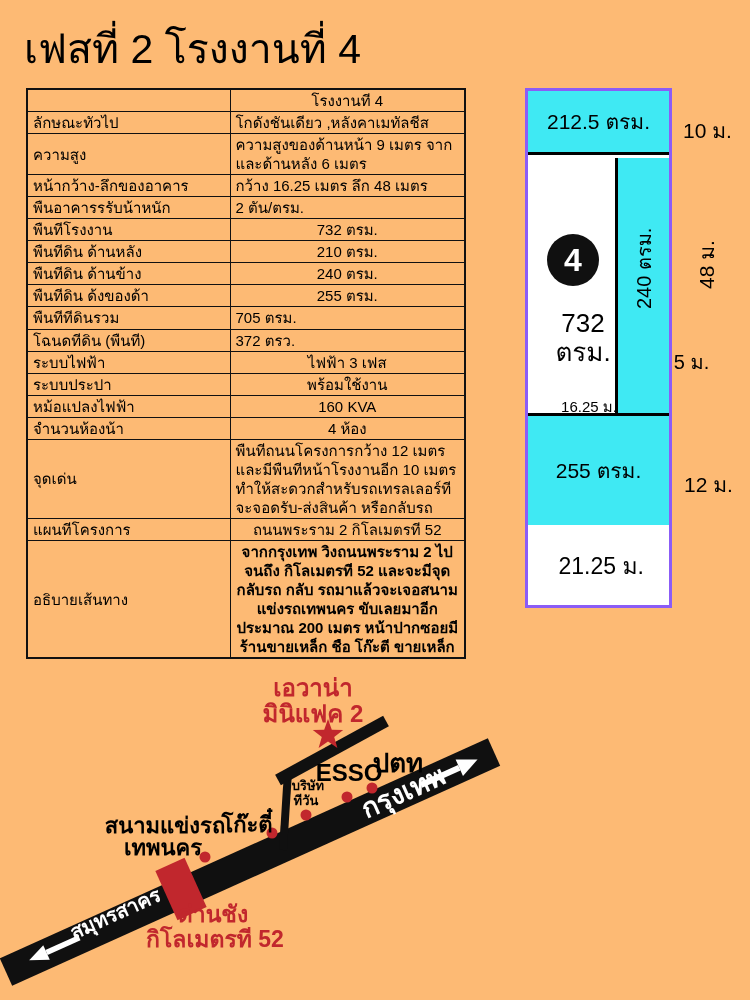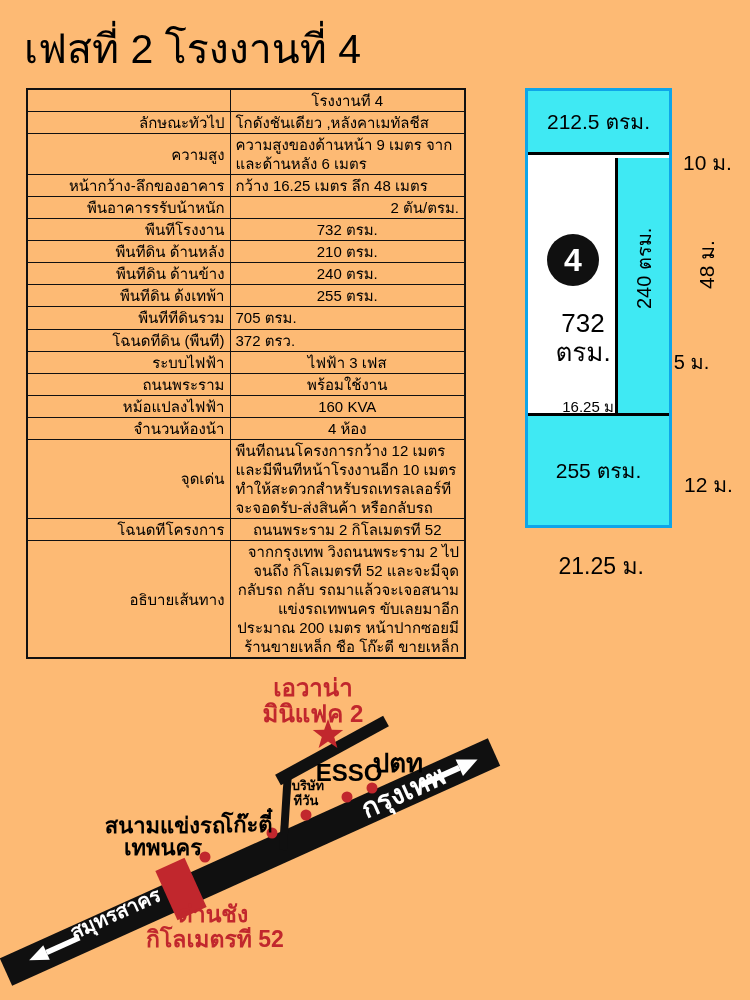--- a/index.html
+++ b/index.html
@@ -4,45 +4,45 @@
 <style>
   html,body{margin:0;padding:0;background:#fff;}
   .page{position:relative;width:750px;height:1000px;background:#fdba74;overflow:hidden;
         font-family:"Liberation Sans","DejaVu Sans",sans-serif;color:#000;}
   .title{position:absolute;left:24px;top:16px;font-size:41px;font-weight:400;white-space:nowrap;}
 
   
   table.spec{position:absolute;left:26px;top:88px;width:440px;border-collapse:collapse;
              table-layout:fixed;border:2px solid #111;}
   table.spec td{border:1.5px solid #111;font-size:15px;line-height:1.27;padding:1px 5px;vertical-align:middle;}
-  td.lbl{text-align:right;}
+  td.lbl{text-align:left;}
   td.val{text-align:left;}
   td.center{text-align:center;}
 
   
-  .diagram{position:absolute;left:525px;top:88px;width:147px;height:440px;
-           border:3px solid #0ea5e9;box-sizing:border-box;background:#fff;}
+  .diagram{position:absolute;left:525px;top:88px;width:147px;height:520px;
+           border:3px solid #8b5cf6;box-sizing:border-box;background:#fff;}
   .d-abs{position:absolute;box-sizing:border-box;}
   .d-top{left:0;top:0;width:141px;height:64px;border-bottom:3px solid #000;
          display:flex;align-items:center;justify-content:center;font-size:21px;}
   .d-midleft{left:0;top:67px;width:90px;height:255px;background:#fff;border-right:3px solid #000;}
   .d-midright{left:90px;top:67px;width:51px;height:255px;}
   .d-bottom{left:0;top:322px;width:141px;height:112px;border-top:3px solid #000;
             display:flex;align-items:center;justify-content:center;font-size:21px;}
   .cyan{background:#3fe9f3;}
   .d-circle{left:19px;top:143px;width:52px;height:52px;border-radius:50%;background:#101010;
             color:#fff;display:flex;align-items:center;justify-content:center;
             font-size:32px;font-weight:700;}
   .d-732{left:0;top:218px;width:90px;text-align:center;font-size:26px;line-height:1.12;padding-left:20px;}
-  .d-1625{left:0;top:304px;width:90px;text-align:right;font-size:15px;}
+  .d-1625{left:16px;top:304px;width:90px;text-align:center;font-size:15px;}
   .d-240{left:90px;top:75px;width:51px;height:205px;display:flex;align-items:center;justify-content:center;
          writing-mode:vertical-rl;transform:rotate(180deg);font-size:20px;white-space:nowrap;}
   .d-5m{left:90px;top:255px;width:51px;text-align:center;font-size:20px;margin-left:48px;}
   .dim{position:absolute;font-size:21px;white-space:nowrap;}
-  .dim-10{left:683px;top:114px;margin-top:32px;}
+  .dim-10{left:683px;top:114px;}
   .dim-48{left:676px;top:248px;width:60px;text-align:center;transform:rotate(-90deg);}
   .dim-12{left:684px;top:468px;}
   .dim-2125{left:548px;top:548px;width:96px;text-align:right;font-size:23px;}
 
   
   .map-svg{position:absolute;left:0;top:660px;}
   .map-label{font-weight:700;}
 </style>
 </head>
 <body>
@@ -68,73 +68,73 @@
         <tr>
           <td class="lbl">ความสูง</td>
           <td class="val" style="text-align: left;">ความสูงของด้านหน้า 9 เมตร จาก และด้านหลัง 6 เมตร</td>
         </tr>
         <tr>
           <td class="lbl">หน้ากว้าง-ลึกของอาคาร</td>
           <td class="val" style="text-align: left;">กว้าง 16.25 เมตร ลึก 48 เมตร</td>
         </tr>
         <tr>
           <td class="lbl">พืนอาคารรรับน้าหนัก</td>
-          <td class="val" style="text-align: right;">2 ตัน/ตรม.</td>
+          <td class="val" style="text-align: left;">2 ตัน/ตรม.</td>
         </tr>
         <tr>
           <td class="lbl">พืนทีโรงงาน</td>
           <td class="val" style="text-align: center;">732 ตรม.</td>
         </tr>
         <tr>
           <td class="lbl">พืนทีดิน ด้านหลัง</td>
           <td class="val" style="text-align: center;">210 ตรม.</td>
         </tr>
         <tr>
           <td class="lbl">พืนทีดิน ด้านข้าง</td>
           <td class="val" style="text-align: center;">240 ตรม.</td>
         </tr>
         <tr>
-          <td class="lbl">พืนทีดิน ด้งเทพ้า</td>
+          <td class="lbl">พืนทีดิน ด้งของด้า</td>
           <td class="val" style="text-align: center;">255 ตรม.</td>
         </tr>
         <tr>
           <td class="lbl">พืนทีทีดินรวม</td>
           <td class="val" style="text-align: left;">705 ตรม.</td>
         </tr>
         <tr>
           <td class="lbl">โฉนดทีดิน (พืนที)</td>
           <td class="val" style="">372 ตรว.</td>
         </tr>
         <tr>
           <td class="lbl">ระบบไฟฟ้า</td>
           <td class="val" style="text-align: center;">ไฟฟ้า 3 เฟส</td>
         </tr>
         <tr>
-          <td class="lbl">ถนนพระราม</td>
+          <td class="lbl">ระบบประปา</td>
           <td class="val" style="text-align: center;">พร้อมใช้งาน</td>
         </tr>
         <tr>
           <td class="lbl">หม้อแปลงไฟฟ้า</td>
           <td class="val" style="text-align: center;">160 KVA</td>
         </tr>
         <tr>
           <td class="lbl">จำนวนห้องน้า</td>
           <td class="val" style="text-align: center; margin-left: 15px;">4 ห้อง</td>
         </tr>
         <tr>
           <td class="lbl">จุดเด่น</td>
           <td class="val" style="text-align: left;">พืนทีถนนโครงการกว้าง 12 เมตร และมีพืนทีหน้าโรงงานอีก 10 เมตร ทำให้สะดวกสำหรับรถเทรลเลอร์ที จะจอดรับ-ส่งสินค้า หรือกลับรถ</td>
         </tr>
         <tr>
-          <td class="lbl">โฉนดทีโครงการ</td>
+          <td class="lbl">แผนทีโครงการ</td>
           <td class="val" style="text-align: center;">ถนนพระราม 2 กิโลเมตรที 52</td>
         </tr>
         <tr>
           <td class="lbl">อธิบายเส้นทาง</td>
-          <td class="val" style="text-align: right;">จากกรุงเทพ วิงถนนพระราม 2 ไปจนถึง กิโลเมตรที 52 และจะมีจุดกลับรถ กลับ รถมาแล้วจะเจอสนามแข่งรถเทพนคร ขับเลยมาอีกประมาณ 200 เมตร หน้าปากซอยมีร้านขายเหล็ก ชือ โก๊ะตี ขายเหล็ก</td>
+          <td class="val" style="text-align: center; font-weight: bold;">จากกรุงเทพ วิงถนนพระราม 2 ไปจนถึง กิโลเมตรที 52 และจะมีจุดกลับรถ กลับ รถมาแล้วจะเจอสนามแข่งรถเทพนคร ขับเลยมาอีกประมาณ 200 เมตร หน้าปากซอยมีร้านขายเหล็ก ชือ โก๊ะตี ขายเหล็ก</td>
         </tr>
       </tbody>
   </table>
 
   <div class="diagram">
     <div class="d-abs d-top cyan">
       <span>212.5 ตรม.</span>
     </div>
     <div class="d-abs d-midleft"></div>
     <div class="d-abs d-midright cyan"></div>

